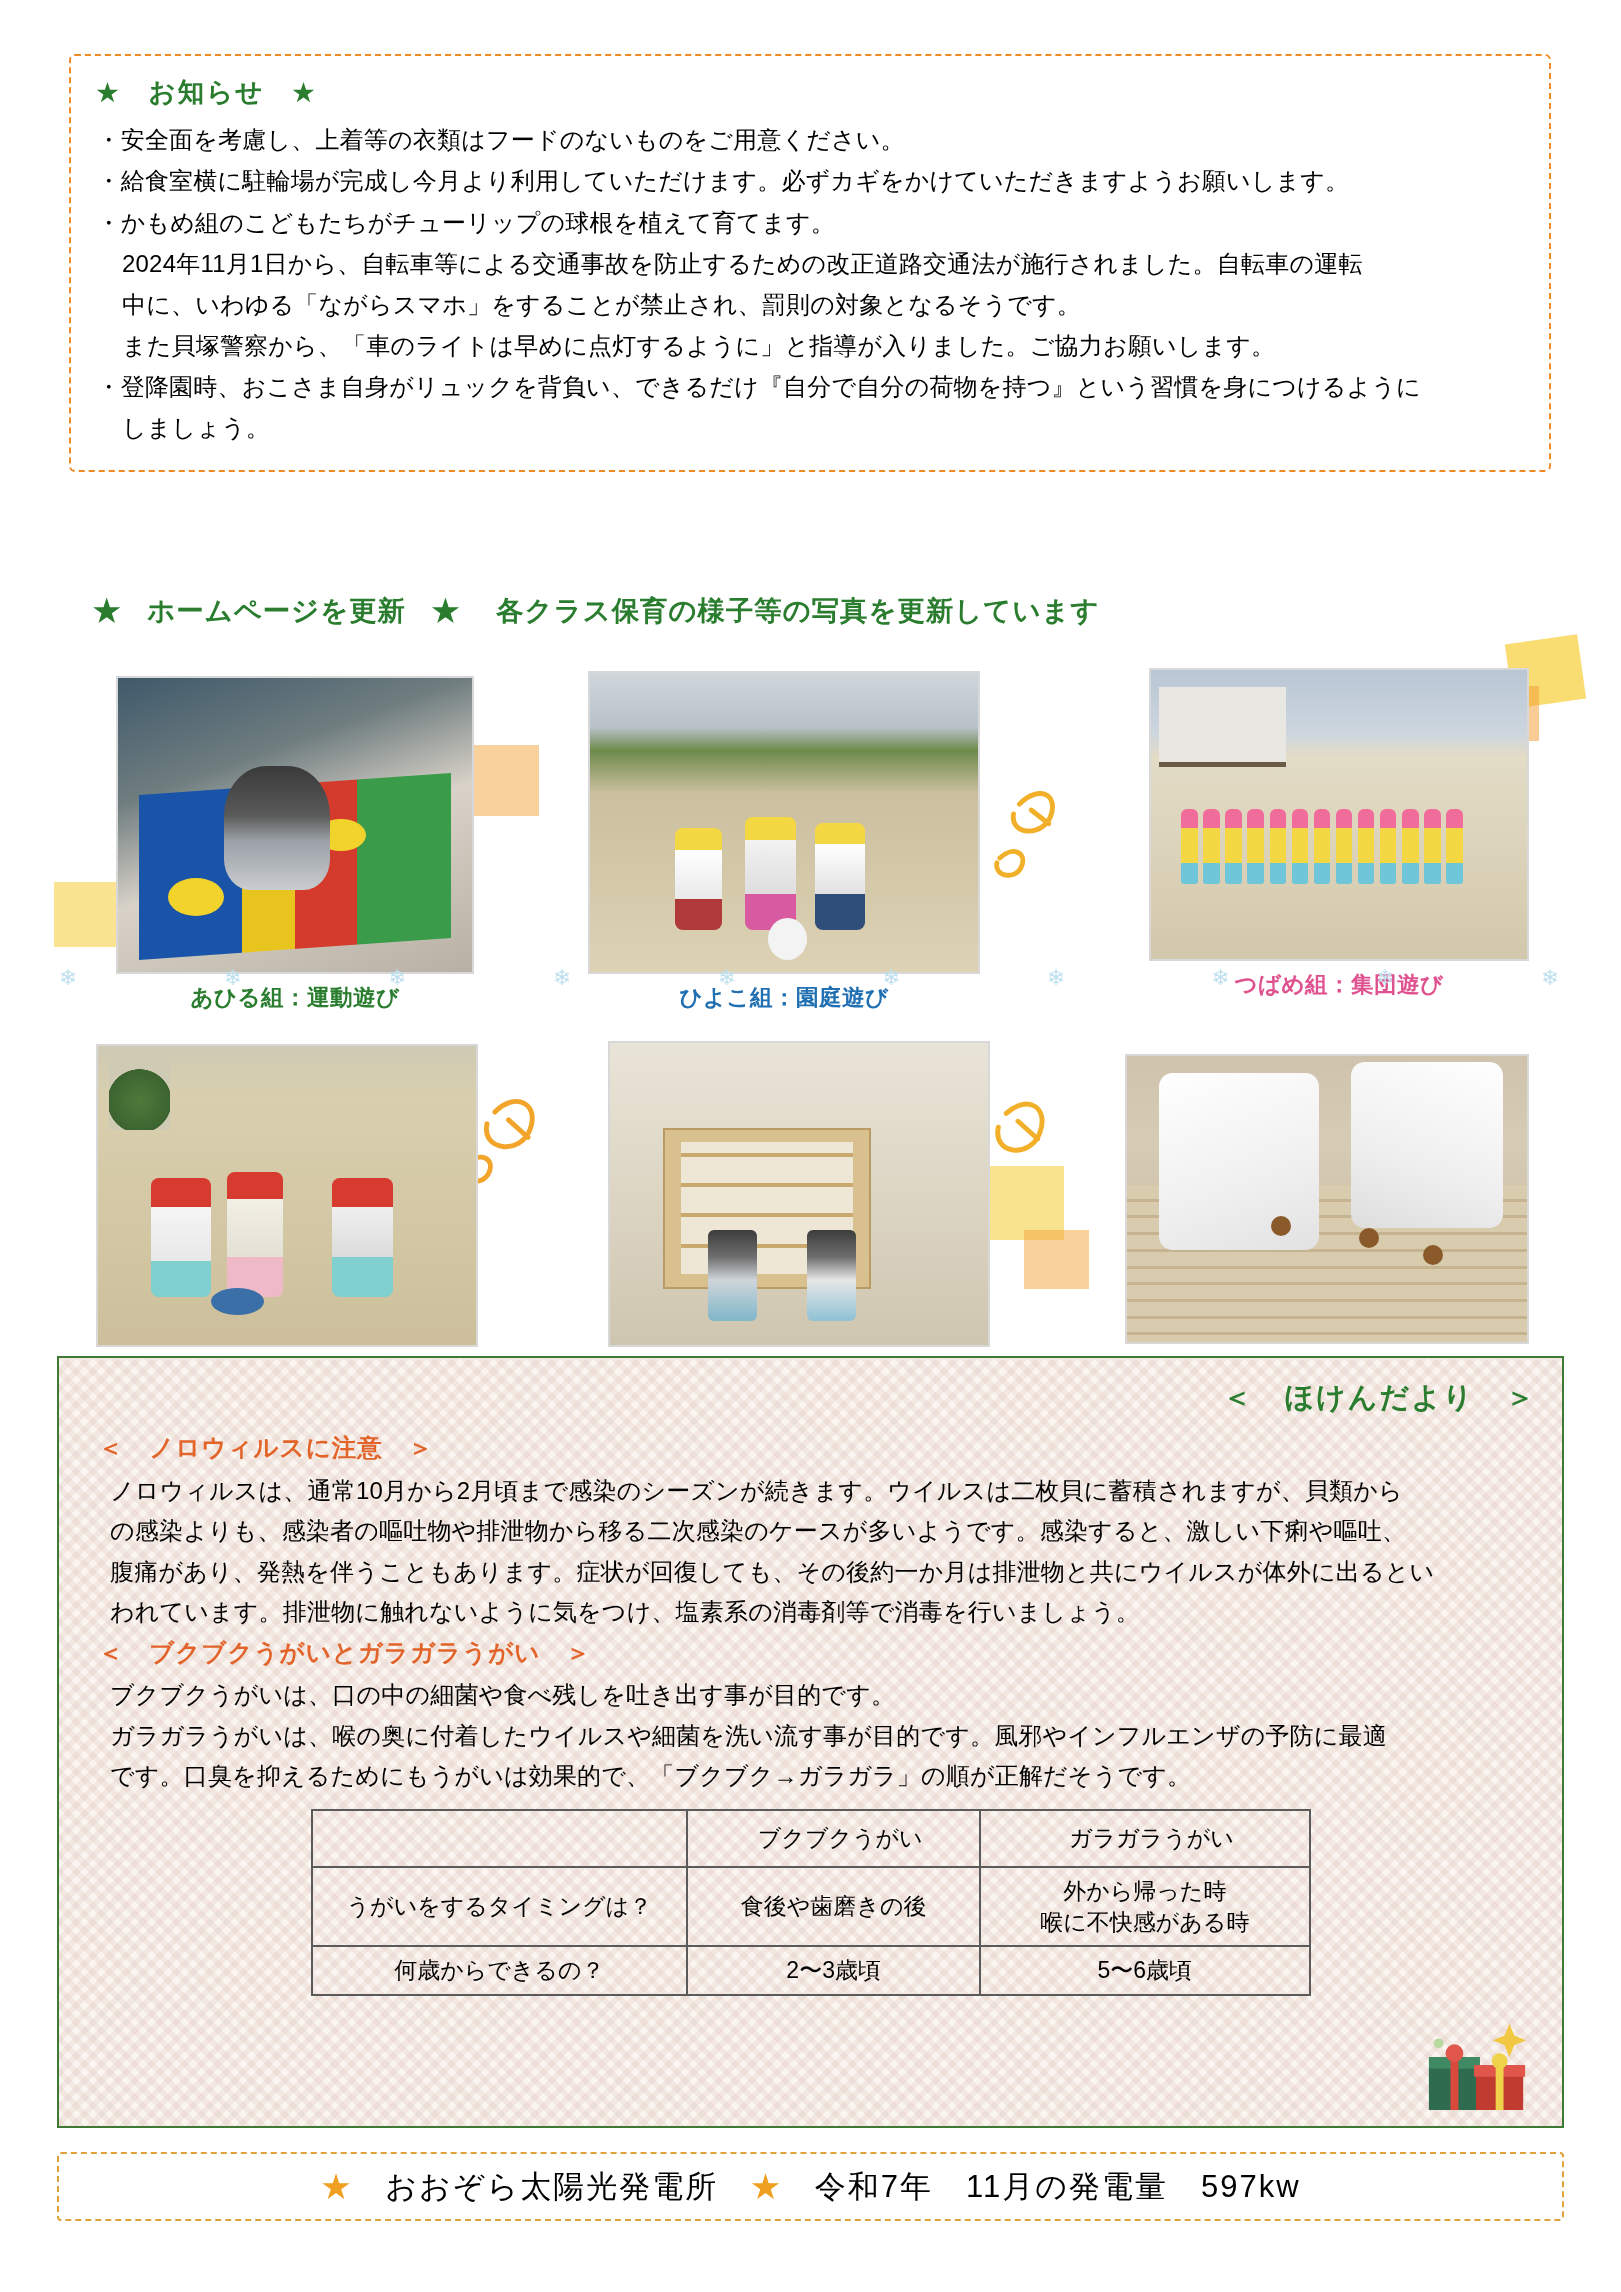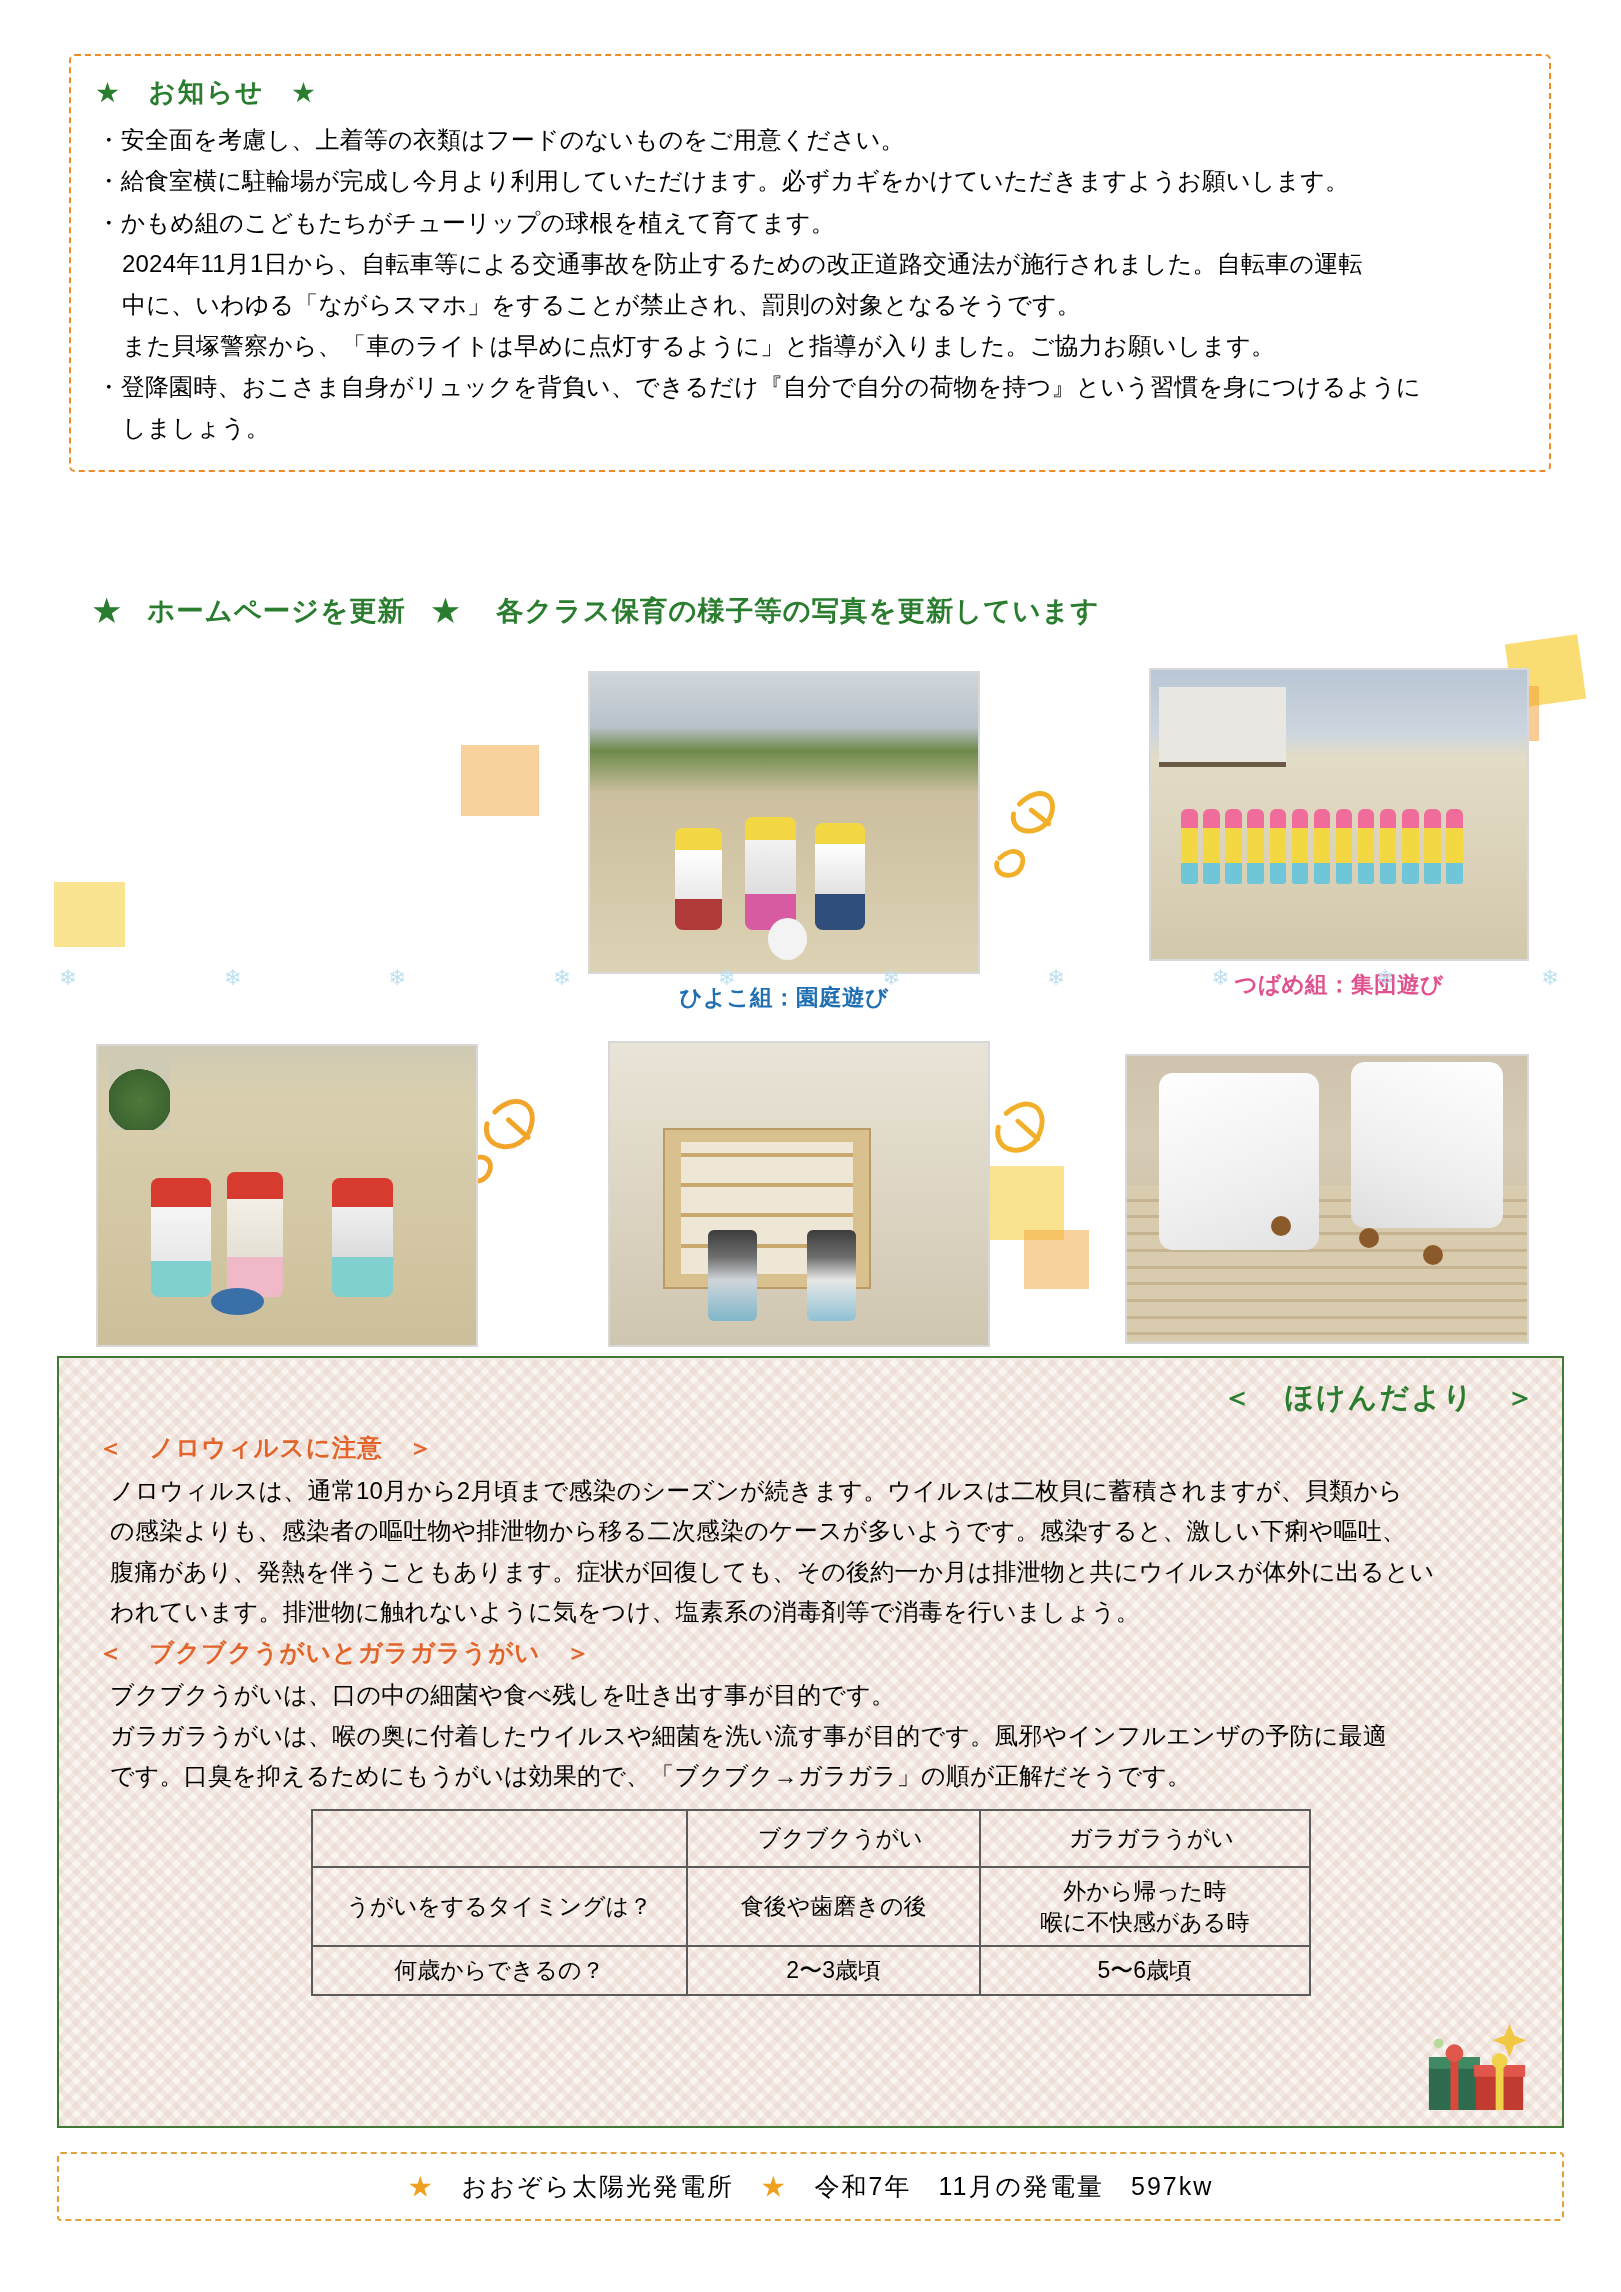--- a/index.html
+++ b/index.html
@@ -235,21 +235,21 @@
     width: 1507px;
     height: 69px;
     box-sizing: border-box;
     border: 2px dashed #e0a33a;
     border-radius: 3.9px;
     display: flex;
     align-items: center;
     justify-content: center;
   }
   .footer-text {
-    font-size: 25px;
+    font-size: 31px;
     letter-spacing: 2px;
   }
   .footer-text .star { color: #f0a020; }
 </style>
 </head>
 <body>
 
 <div class="page">
 
   <div class="notice-box">
@@ -300,20 +300,31 @@
   </svg>
   <svg class="sparkle" style="left:961px; top:1078px;" width="118" height="118" viewBox="0 0 120 120">
     <g fill="none" stroke="#f2b02a" stroke-width="5" stroke-linecap="round">
       <path d="M46 36 C68 16, 90 30, 80 56 C70 82, 32 78, 38 50"></path>
       <path d="M58 44 L78 62"></path>
     </g>
   </svg>
 
   <div class="photos">
 
+    <div class="photo-item" style="left:116px; top:676px; width:358px;">
+      <div class="photo-frame" style="height:294px;">
+        <div class="ph ph1">
+          <div class="mat"></div>
+          <div class="dot1"></div>
+          <div class="dot2"></div>
+          <div class="kid"></div>
+        </div>
+      </div>
+      <div class="photo-caption cap-green">あひる組：運動遊び</div>
+    </div>
 
     <div class="photo-item" style="left:588px; top:671px; width:392px;">
       <div class="photo-frame" style="height:299px;">
         <div class="ph ph2">
           <div class="child c1"></div>
           <div class="child c2"></div>
           <div class="child c3"></div>
           <div class="ball"></div>
         </div>
       </div>

